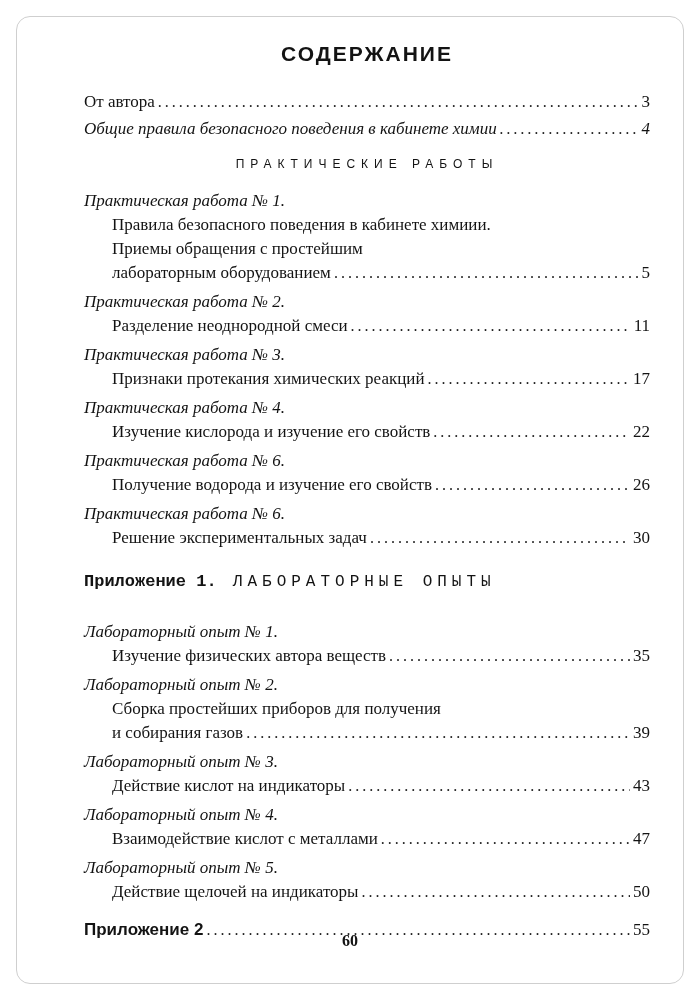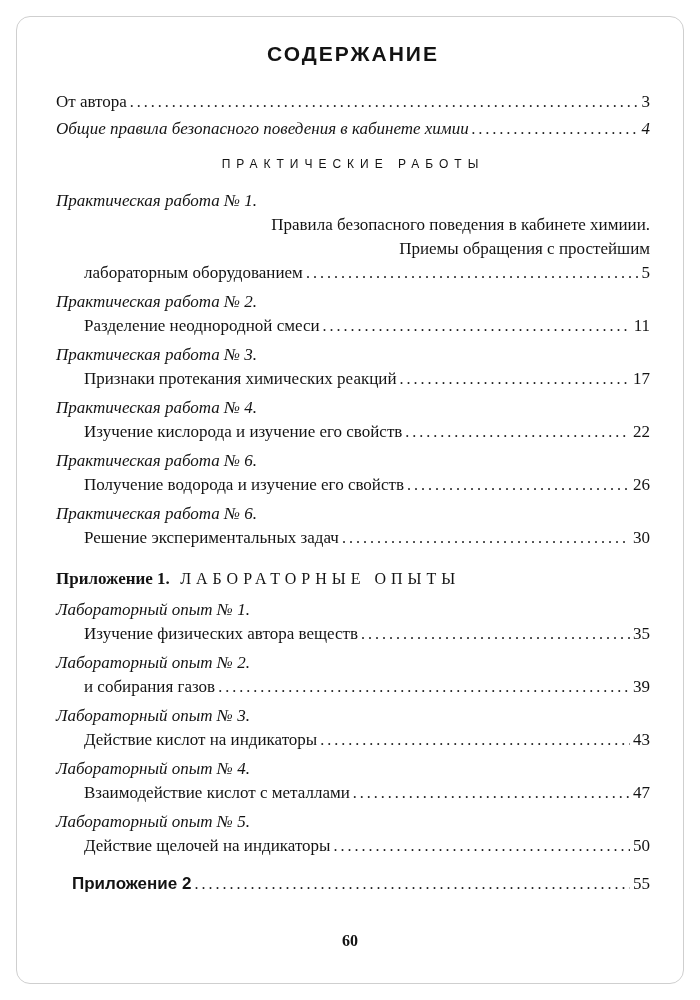--- a/index.html
+++ b/index.html
@@ -14,21 +14,21 @@
   }
   .frame {
     position: absolute;
     top: 16px; left: 16px; right: 16px; bottom: 16px;
     border: 1.5px solid #cfcfcf;
     border-radius: 14px;
     pointer-events: none;
   }
   .content {
     position: relative;
-    padding: 42px 50px 0 56px;
+    padding: 42px 50px 0 84px;
     font-size: 17px;
     line-height: 24px;
   }
   .title {
     margin: 0 0 24px 0;
     text-align: center;
     font-family: "Liberation Sans", sans-serif;
     font-size: 21px;
     font-weight: bold;
     letter-spacing: 2px;
@@ -63,29 +63,29 @@
     letter-spacing: 6px;
     margin: 12px 0 14px 0;
     line-height: 22px;
   }
   .entry { margin-bottom: 5px; }
   .entry-h {
     font-style: italic;
     line-height: 24px;
   }
   .line { line-height: 24px; }
-  .indent { margin-left: 28px; text-align: right; }
+  .indent { margin-left: 28px; }
   .appendix-heading {
-    font-family: Liberation Serif, serif;
-    margin: 16px 0 6px 0;
-    line-height: 26px;
+    font-family: Liberation Mono, monospace;
+    margin: 16px 0 22px 0;
+    line-height: 31px;
   }
   .app-prefix { font-weight: bold; font-size: 17px; }
   .app-caps { font-size: 16px; letter-spacing: 5px; margin-left: 6px; }
-  .appendix2 { margin-top: 14px; margin-left: 16px; }
+  .appendix2 { margin-top: 14px; }
   .app2-title {
     font-family: "Liberation Sans", sans-serif;
     font-weight: bold;
     font-size: 17px;
     white-space: nowrap;
   }
   .folio {
     position: absolute;
     bottom: 50px;
     left: 0;
@@ -183,20 +183,21 @@
       <div class="entry-h">Лабораторный опыт № 1.</div>
       <div class="row indent">
         <span class="txt">Изучение физических автора веществ</span>
         <span class="dots"></span>
         <span class="pg">35</span>
       </div>
     </div>
 
     <div class="entry">
       <div class="entry-h">Лабораторный опыт № 2.</div>
+      <div class="line indent">Сборка простейших приборов для получения</div>
       <div class="row indent">
         <span class="txt">и собирания газов</span>
         <span class="dots"></span>
         <span class="pg">39</span>
       </div>
     </div>
 
     <div class="entry">
       <div class="entry-h">Лабораторный опыт № 3.</div>
       <div class="row indent">

